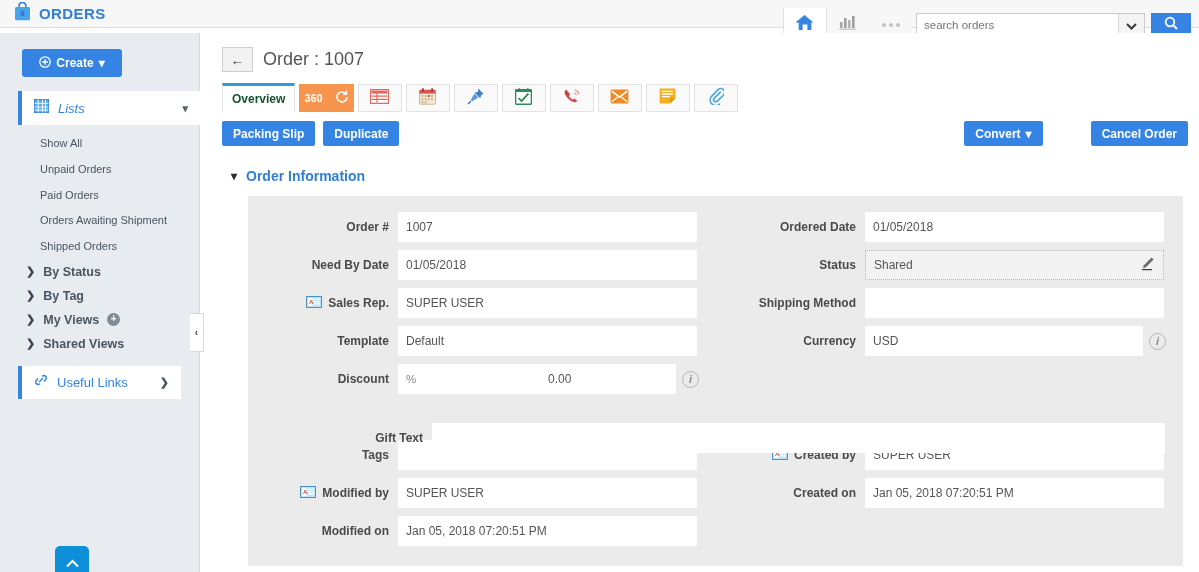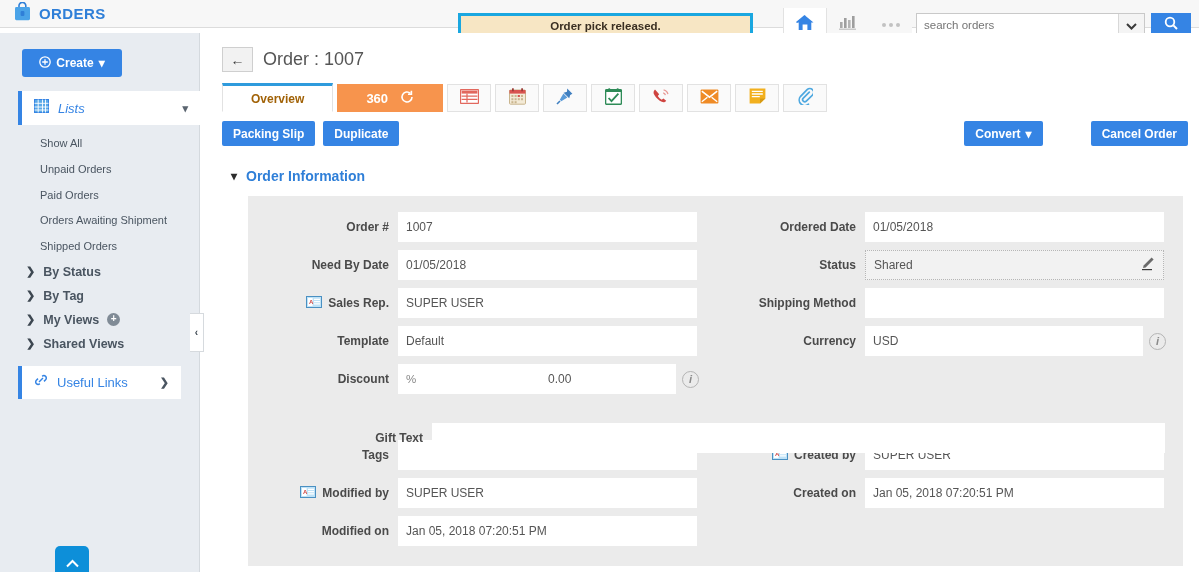--- a/index.html
+++ b/index.html
@@ -186,31 +186,31 @@
     padding-left:21px; margin-top:11px;
     height:29px;
   }
   .tab {
     height:28px;
     border:1px solid #e2e2e2;
     background:#fafafa;
     display:flex; align-items:center; justify-content:center;
     margin-right:4px; cursor:pointer;
   }
-  .tab.text { padding:0 28px; font-size:12px; font-weight:bold; color:#a16207; }
+  .tab.text { padding:0 9px; font-size:12px; font-weight:bold; color:#14532d; }
   .tab.active {
     background:#ffffff;
     border-top:3px solid #2e9bdd;
     border-bottom:1px solid #ffffff;
     height:29px;
   }
   .tab.tab360 {
     background:#f7944d; border-color:#f7944d;
-    color:#fff; font-size:13px; font-weight:bold;
-    padding:0 28px; gap:12px;
+    color:#fff; font-size:11px; font-weight:bold;
+    padding:0 4px; gap:12px;
   }
   .tab.icon { width:44px; }
 
   
   .actions {
     display:flex; align-items:center;
     padding-left:21px; margin-top:9px;
     position:relative;
   }
   .btn-blue {
@@ -290,23 +290,20 @@
       <span class="bag-icon">
         <svg width="17" height="19" viewBox="0 0 17 19">
           <path d="M5 5V3.6A3.3 3.3 0 0 1 8.4 0.4 3.3 3.3 0 0 1 11.8 3.6V5" fill="none" stroke="#2f7fd8" stroke-width="1.6"></path>
           <rect x="1" y="5" width="15" height="13.2" rx="1.4" fill="#4aa3e8"></rect>
           <rect x="6.6" y="9" width="3.8" height="5" rx="1" fill="#2f7fd8"></rect>
         </svg>
       </span>
       <span class="brand-title">ORDERS</span>
     </div>
 
-    <div class="flash-wrap">
-      <div class="flash">Order pick released.</div>
-    </div>
 
     <div class="top-right">
       <div class="tool-btn home">
         <span>
           <svg width="20" height="18" viewBox="0 0 20 18">
             <path d="M10 1.5L1.5 8.5h2.2V16h12.6V8.5h2.2z" fill="#3584e4"></path>
             <path d="M10 1.5L1.5 8.5" stroke="#3584e4" stroke-width="1.6" fill="none"></path>
             <rect x="7.6" y="10.5" width="4.8" height="5.5" fill="#ffffff"></rect>
           </svg>
         </span>

